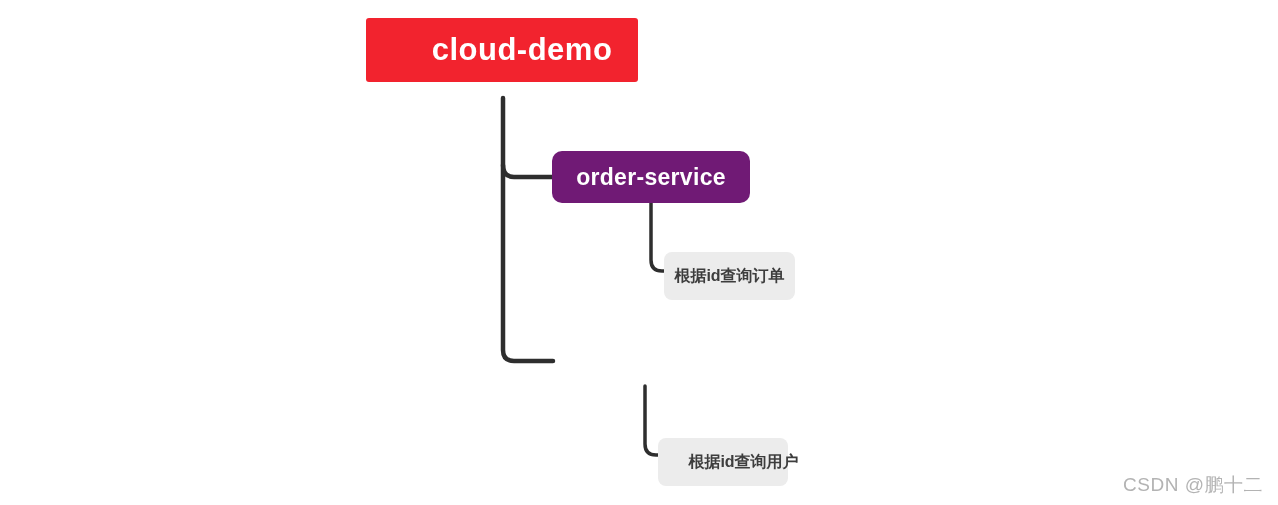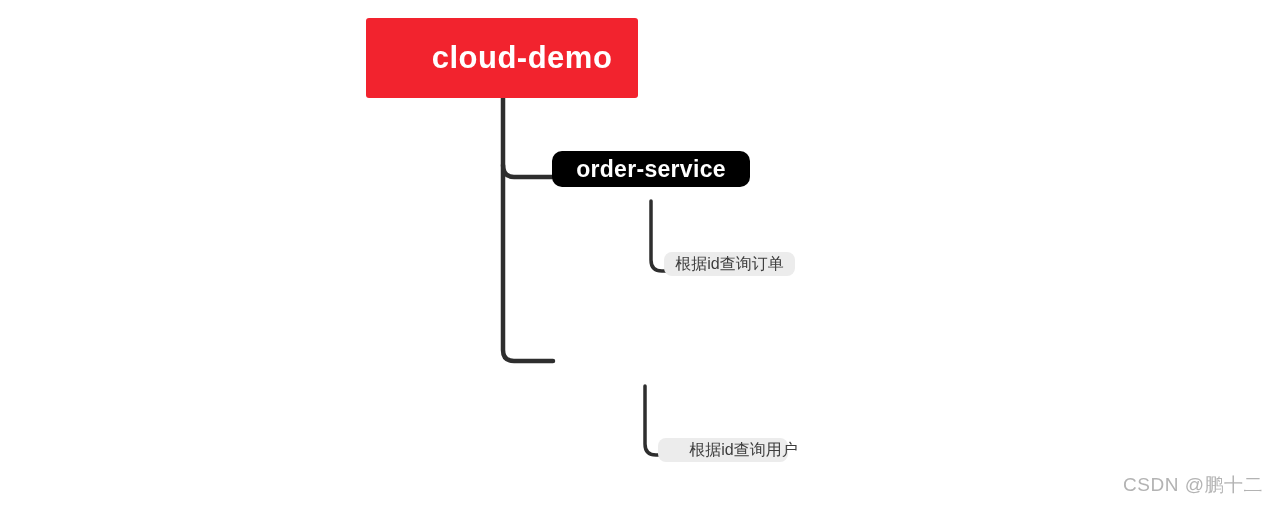--- a/index.html
+++ b/index.html
@@ -25,49 +25,50 @@
   .node {
     position: absolute;
     display: flex;
     align-items: center;
     justify-content: center;
     white-space: nowrap;
   }
 
   .node-root {
     left: 366px; top: 18px;
-    width: 272px; height: 80px;
+    width: 272px; height: 64px;
     background: #f2232e;
     border-radius: 3px;
     color: #ffffff;
     font-size: 31px;
     font-weight: bold;
     letter-spacing: 0.5px;
     padding-left: 40px;
   }
 
   .node-branch {
-    height: 36px;
-    background: #000000;
+    height: 52px;
+    background: #701a75;
     border-radius: 10px;
     color: #ffffff;
     font-size: 23px;
     font-weight: bold;
     letter-spacing: 0.3px;
   }
 
   .node-branch-order { left: 552px; top: 151px; width: 198px; }
   .node-branch-user  { left: 552px; top: 336px; width: 185px; }
 
   .node-leaf {
-    height: 24px;
+    height: 48px;
     background: #ececec;
     border-radius: 8px;
     color: #3d3d3d;
     font-size: 16px;
+    font-weight: bold;
   }
 
   .node-leaf-order { left: 664px; top: 252px; width: 131px; }
   .node-leaf-user  { left: 658px; top: 438px; width: 130px; padding-left: 41px; }
 
   .watermark {
     position: absolute;
     right: 15px;
     top: 472px;
     color: #b3b3b3;

